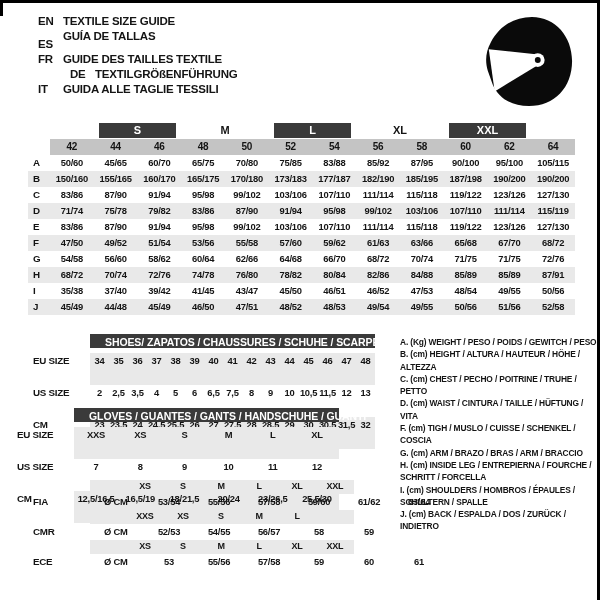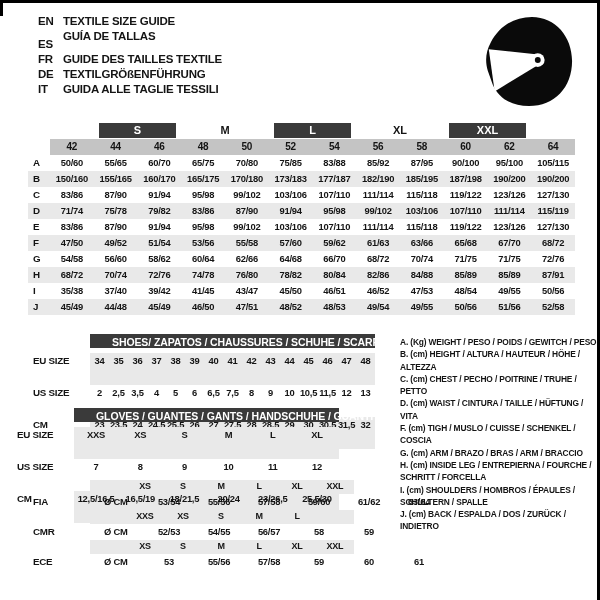--- a/index.html
+++ b/index.html
@@ -37,21 +37,21 @@
   
   .sec{position:absolute;}
   .shoes-pos{left:28px;top:334px;width:347px;}
   .gloves-pos{left:12px;top:408px;width:327px;}
   .helmet-pos{left:28px;top:480px;width:352px;}
   .cols-shoes{grid-template-columns:62px repeat(15,1fr);}
   .cols-gloves{grid-template-columns:62px repeat(6,1fr);}
   .cols-helmet{grid-template-columns:62px 36px repeat(6,38px);}
   .sec-head-row{height:19px;}
   .sec-bar{grid-column:2/-1;background:#3a3a3a;color:#fff;font-weight:bold;font-size:10.5px;
-           line-height:17px;height:14px;padding-left:22px;letter-spacing:-0.1px;white-space:nowrap;}
+           line-height:17px;height:14px;padding-left:15px;letter-spacing:-0.1px;white-space:nowrap;}
   .sec-row{height:32px;line-height:15.5px;}
   .shade{background:#e9e9e9;}
   .size-row{height:13.5px;line-height:13.5px;}
   .size-row .cell{font-size:9px;}
   .val-row{height:16.5px;line-height:16.5px;gap:12px;}
   .unit-cell{text-align:left;padding-left:2px;}
 
   
   .legend{position:absolute;left:400px;top:336px;width:199px;}
   .legend-item{font-weight:bold;font-size:8.4px;line-height:12.3px;letter-spacing:-0.15px;}
@@ -71,21 +71,21 @@
       </div>
       <div class="t-line">
         <div class="t-lang" style="flex: 0 0 25px; margin-top: 8px;">ES</div>
         <div>GUÍA DE TALLAS</div>
       </div>
       <div class="t-line">
         <div class="t-lang" style="flex: 0 0 25px;">FR</div>
         <div>GUIDE DES TAILLES TEXTILE</div>
       </div>
       <div class="t-line">
-        <div class="t-lang" style="flex: 0 0 25px;">DE</div>
+        <div class="t-lang" style="flex: 0 0 25px; margin-left: 32px;">DE</div>
         <div>TEXTILGRÖßENFÜHRUNG</div>
       </div>
       <div class="t-line">
         <div class="t-lang" style="flex: 0 0 25px;">IT</div>
         <div>GUIDA ALLE TAGLIE TESSILI</div>
       </div>
     </div>
 
   <div class="brand">
     <svg viewBox="0 0 100 100" width="98" height="98" aria-hidden="true">
@@ -121,21 +121,21 @@
         <div class="cell">54</div>
         <div class="cell">56</div>
         <div class="cell">58</div>
         <div class="cell">60</div>
         <div class="cell">62</div>
         <div class="cell">64</div>
       </div>
       <div class="t-grid cols-main data-row">
         <div class="cell label-cell">A</div>
         <div class="cell">50/60</div>
-        <div class="cell">55/65</div>
+        <div class="cell">45/65</div>
         <div class="cell">60/70</div>
         <div class="cell">65/75</div>
         <div class="cell">70/80</div>
         <div class="cell">75/85</div>
         <div class="cell">83/88</div>
         <div class="cell">85/92</div>
         <div class="cell">87/95</div>
         <div class="cell">90/100</div>
         <div class="cell">95/100</div>
         <div class="cell">105/115</div>

